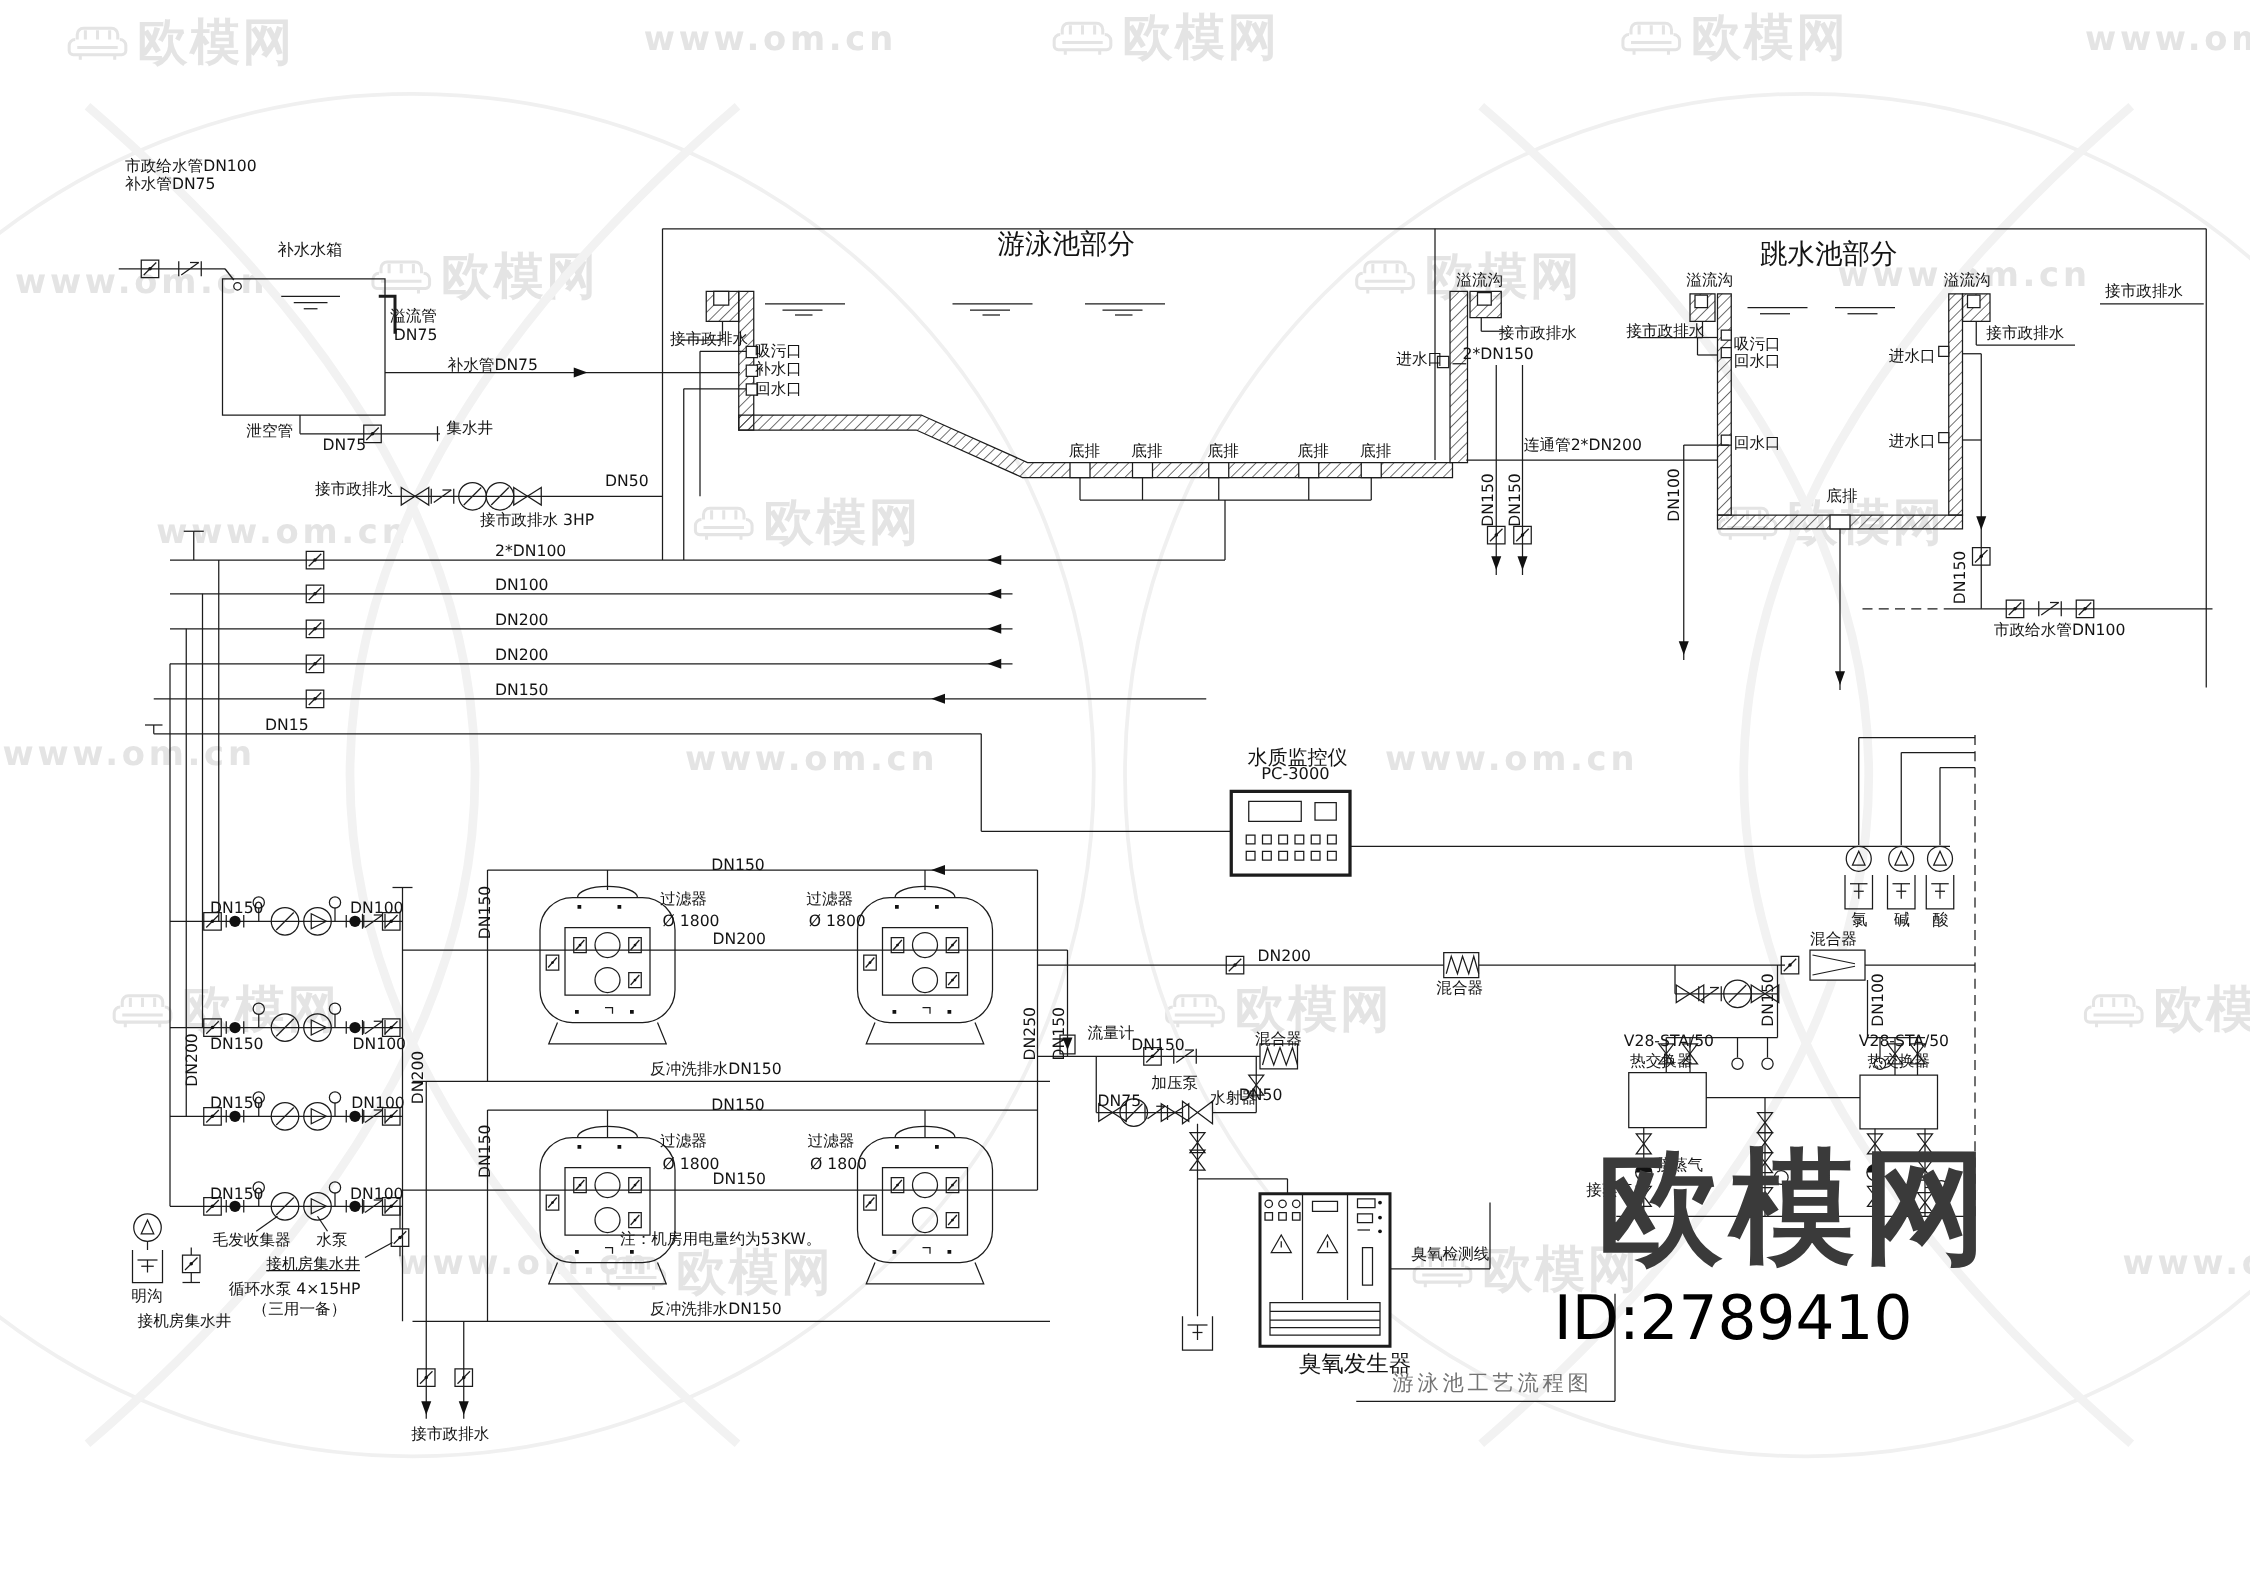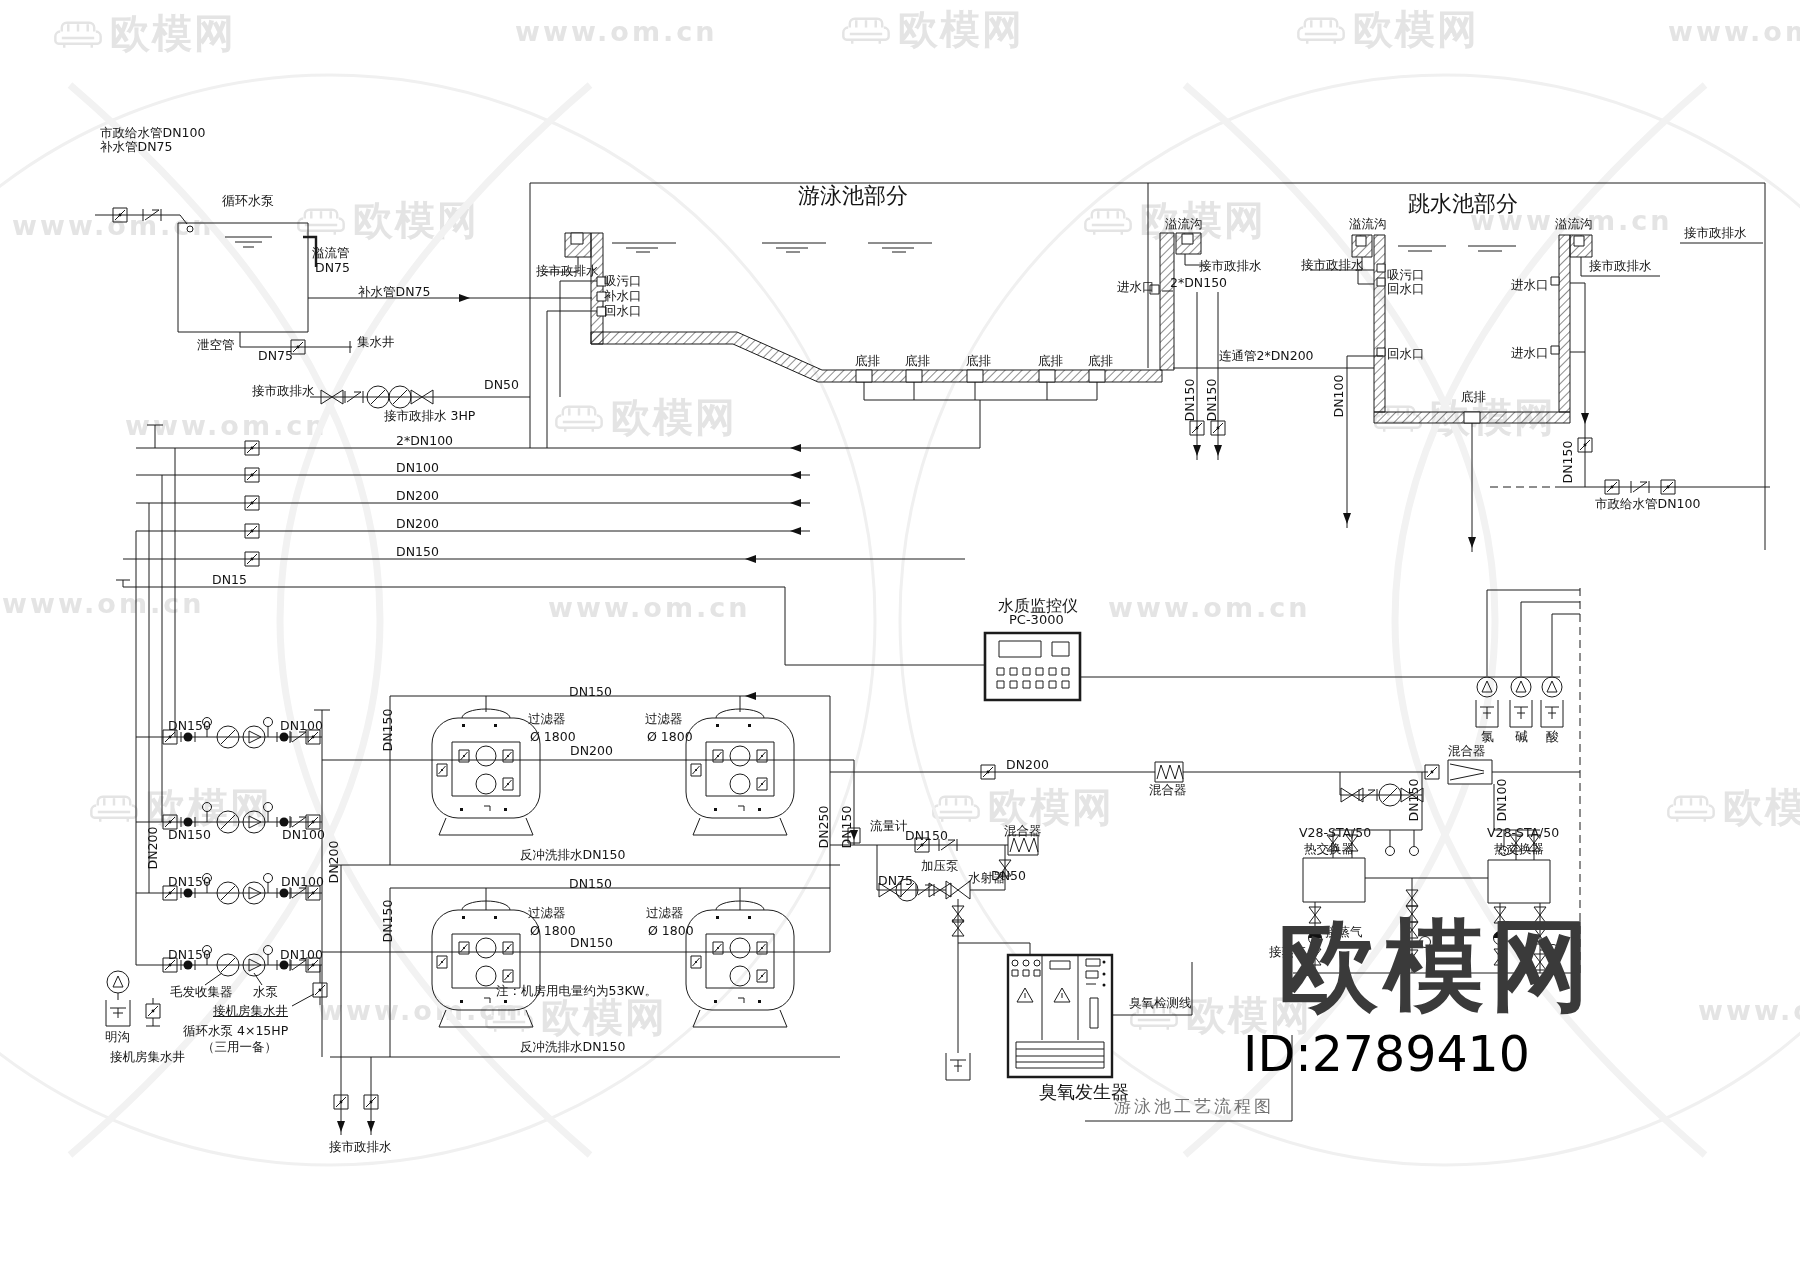--- a/index.html
+++ b/index.html
@@ -671,40 +671,40 @@
       <path d="M1541,700 V727 H1563 V700"></path>
         <line x1="1545" y1="707" x2="1559" y2="707"></line>
         <line x1="1552" y1="707" x2="1552" y2="719"></line>
         <line x1="1548" y1="713" x2="1556" y2="713"></line>
     </g>
   </svg>
 
   <div id="lbl-layer">
       <span class="lbl" style="left: 100px; top: 126px;">市政给水管DN100</span>
       <span class="lbl" style="left: 100px; top: 140px;">补水管DN75</span>
-      <span class="lbl" style="left: 222px; top: 194px; font-size: 13px;">循环水泵</span>
+      <span class="lbl" style="left: 222px; top: 194px; font-size: 13px;">补水水箱</span>
       <span class="lbl" style="left: 312px; top: 246px;">溢流管</span>
       <span class="lbl" style="left: 315px; top: 261px;">DN75</span>
       <span class="lbl" style="left: 358px; top: 285px;">补水管DN75</span>
       <span class="lbl" style="left: 197px; top: 338px;">泄空管</span>
       <span class="lbl" style="left: 258px; top: 349px;">DN75</span>
       <span class="lbl" style="left: 357px; top: 335px;">集水井</span>
       <span class="lbl" style="left: 252px; top: 384px;">接市政排水</span>
       <span class="lbl" style="left: 384px; top: 409px;">接市政排水 3HP</span>
       <span class="lbl" style="left: 484px; top: 378px;">DN50</span>
       <span class="lbl" style="left: 396px; top: 434px;">2*DN100</span>
       <span class="lbl" style="left: 396px; top: 461px;">DN100</span>
       <span class="lbl" style="left: 396px; top: 489px;">DN200</span>
       <span class="lbl" style="left: 396px; top: 517px;">DN200</span>
       <span class="lbl" style="left: 396px; top: 545px;">DN150</span>
       <span class="lbl" style="left: 212px; top: 573px;">DN15</span>
       <span class="lbl" style="left: 798px; top: 184px; font-size: 22px;">游泳池部分</span>
       <span class="lbl" style="left: 536px; top: 264px;">接市政排水</span>
       <span class="lbl" style="left: 604px; top: 274px;">吸污口</span>
-      <span class="lbl" style="left: 604px; top: 289px;">补水口</span>
+      <span class="lbl" style="left: 604px; top: 289px; font-family: Liberation Serif, serif;">补水口</span>
       <span class="lbl" style="left: 604px; top: 304px;">回水口</span>
       <span class="lbl" style="left: 855px; top: 354px;">底排</span>
       <span class="lbl" style="left: 905px; top: 354px;">底排</span>
       <span class="lbl" style="left: 966px; top: 354px;">底排</span>
       <span class="lbl" style="left: 1038px; top: 354px;">底排</span>
       <span class="lbl" style="left: 1088px; top: 354px;">底排</span>
       <span class="lbl" style="left: 1117px; top: 280px;">进水口</span>
       <span class="lbl" style="left: 1165px; top: 217px;">溢流沟</span>
       <span class="lbl" style="left: 1170px; top: 276px;">2*DN150</span>
       <span class="lbl" style="left: 1199px; top: 259px;">接市政排水</span>

